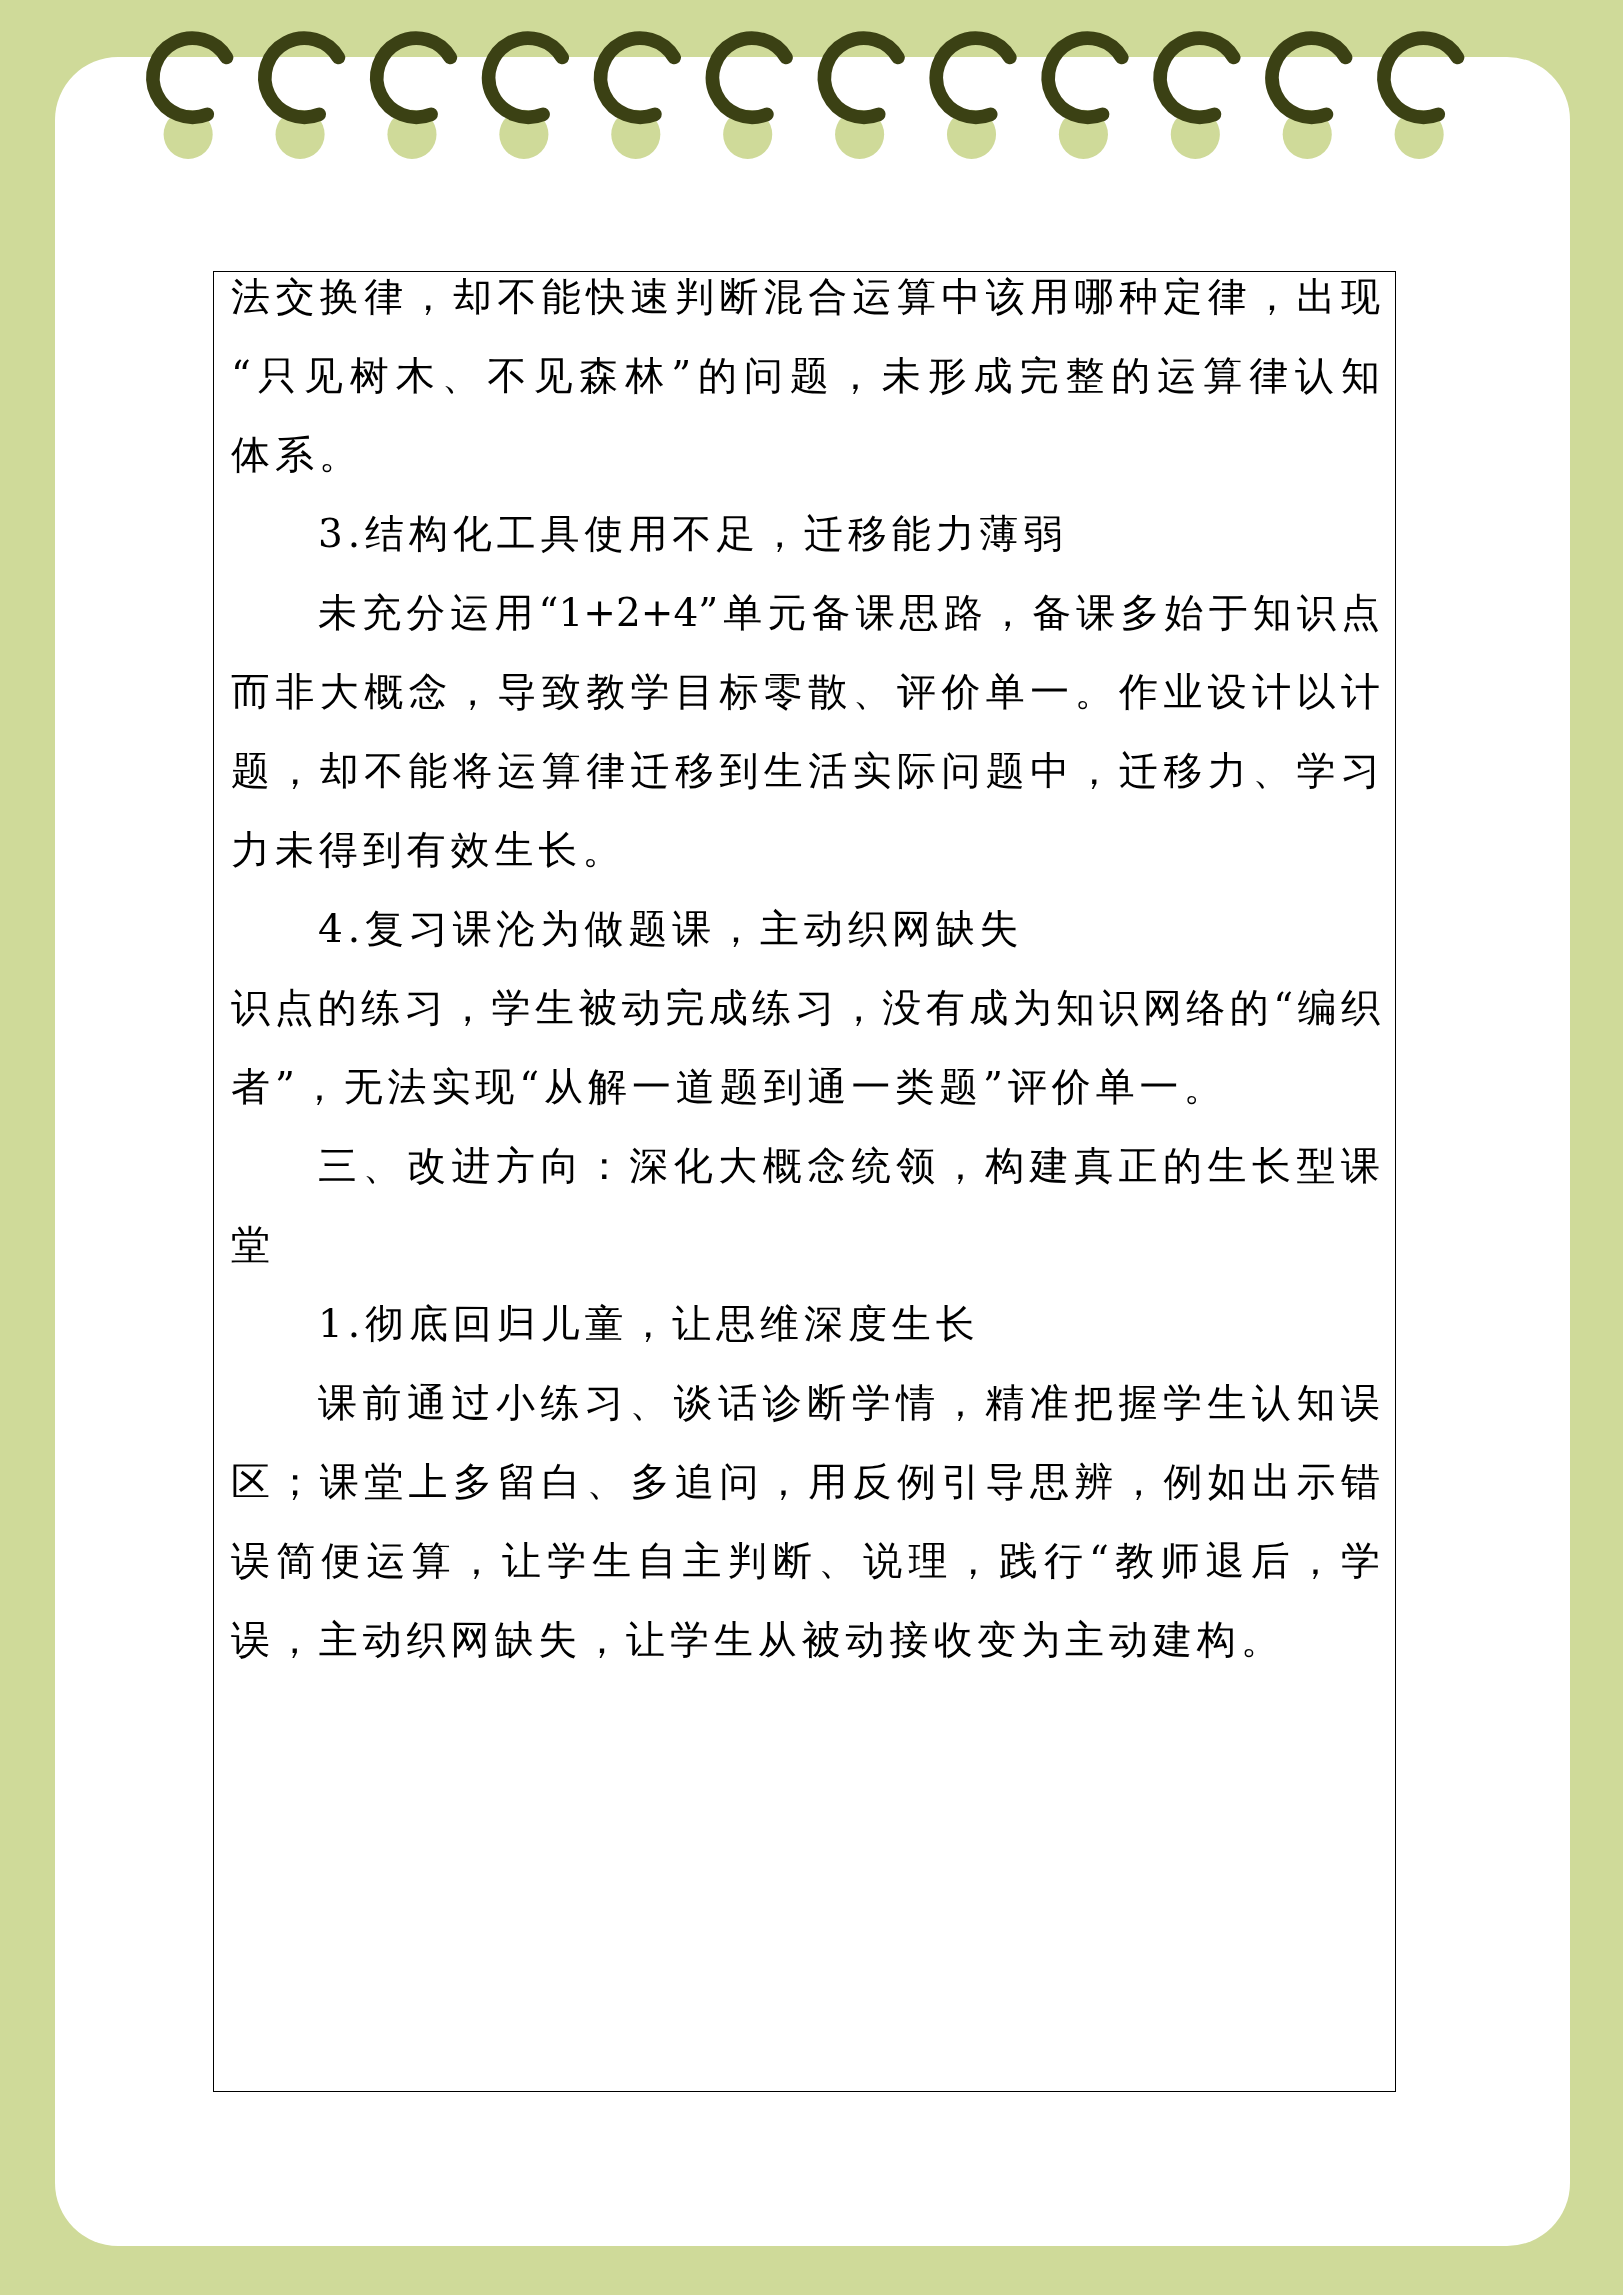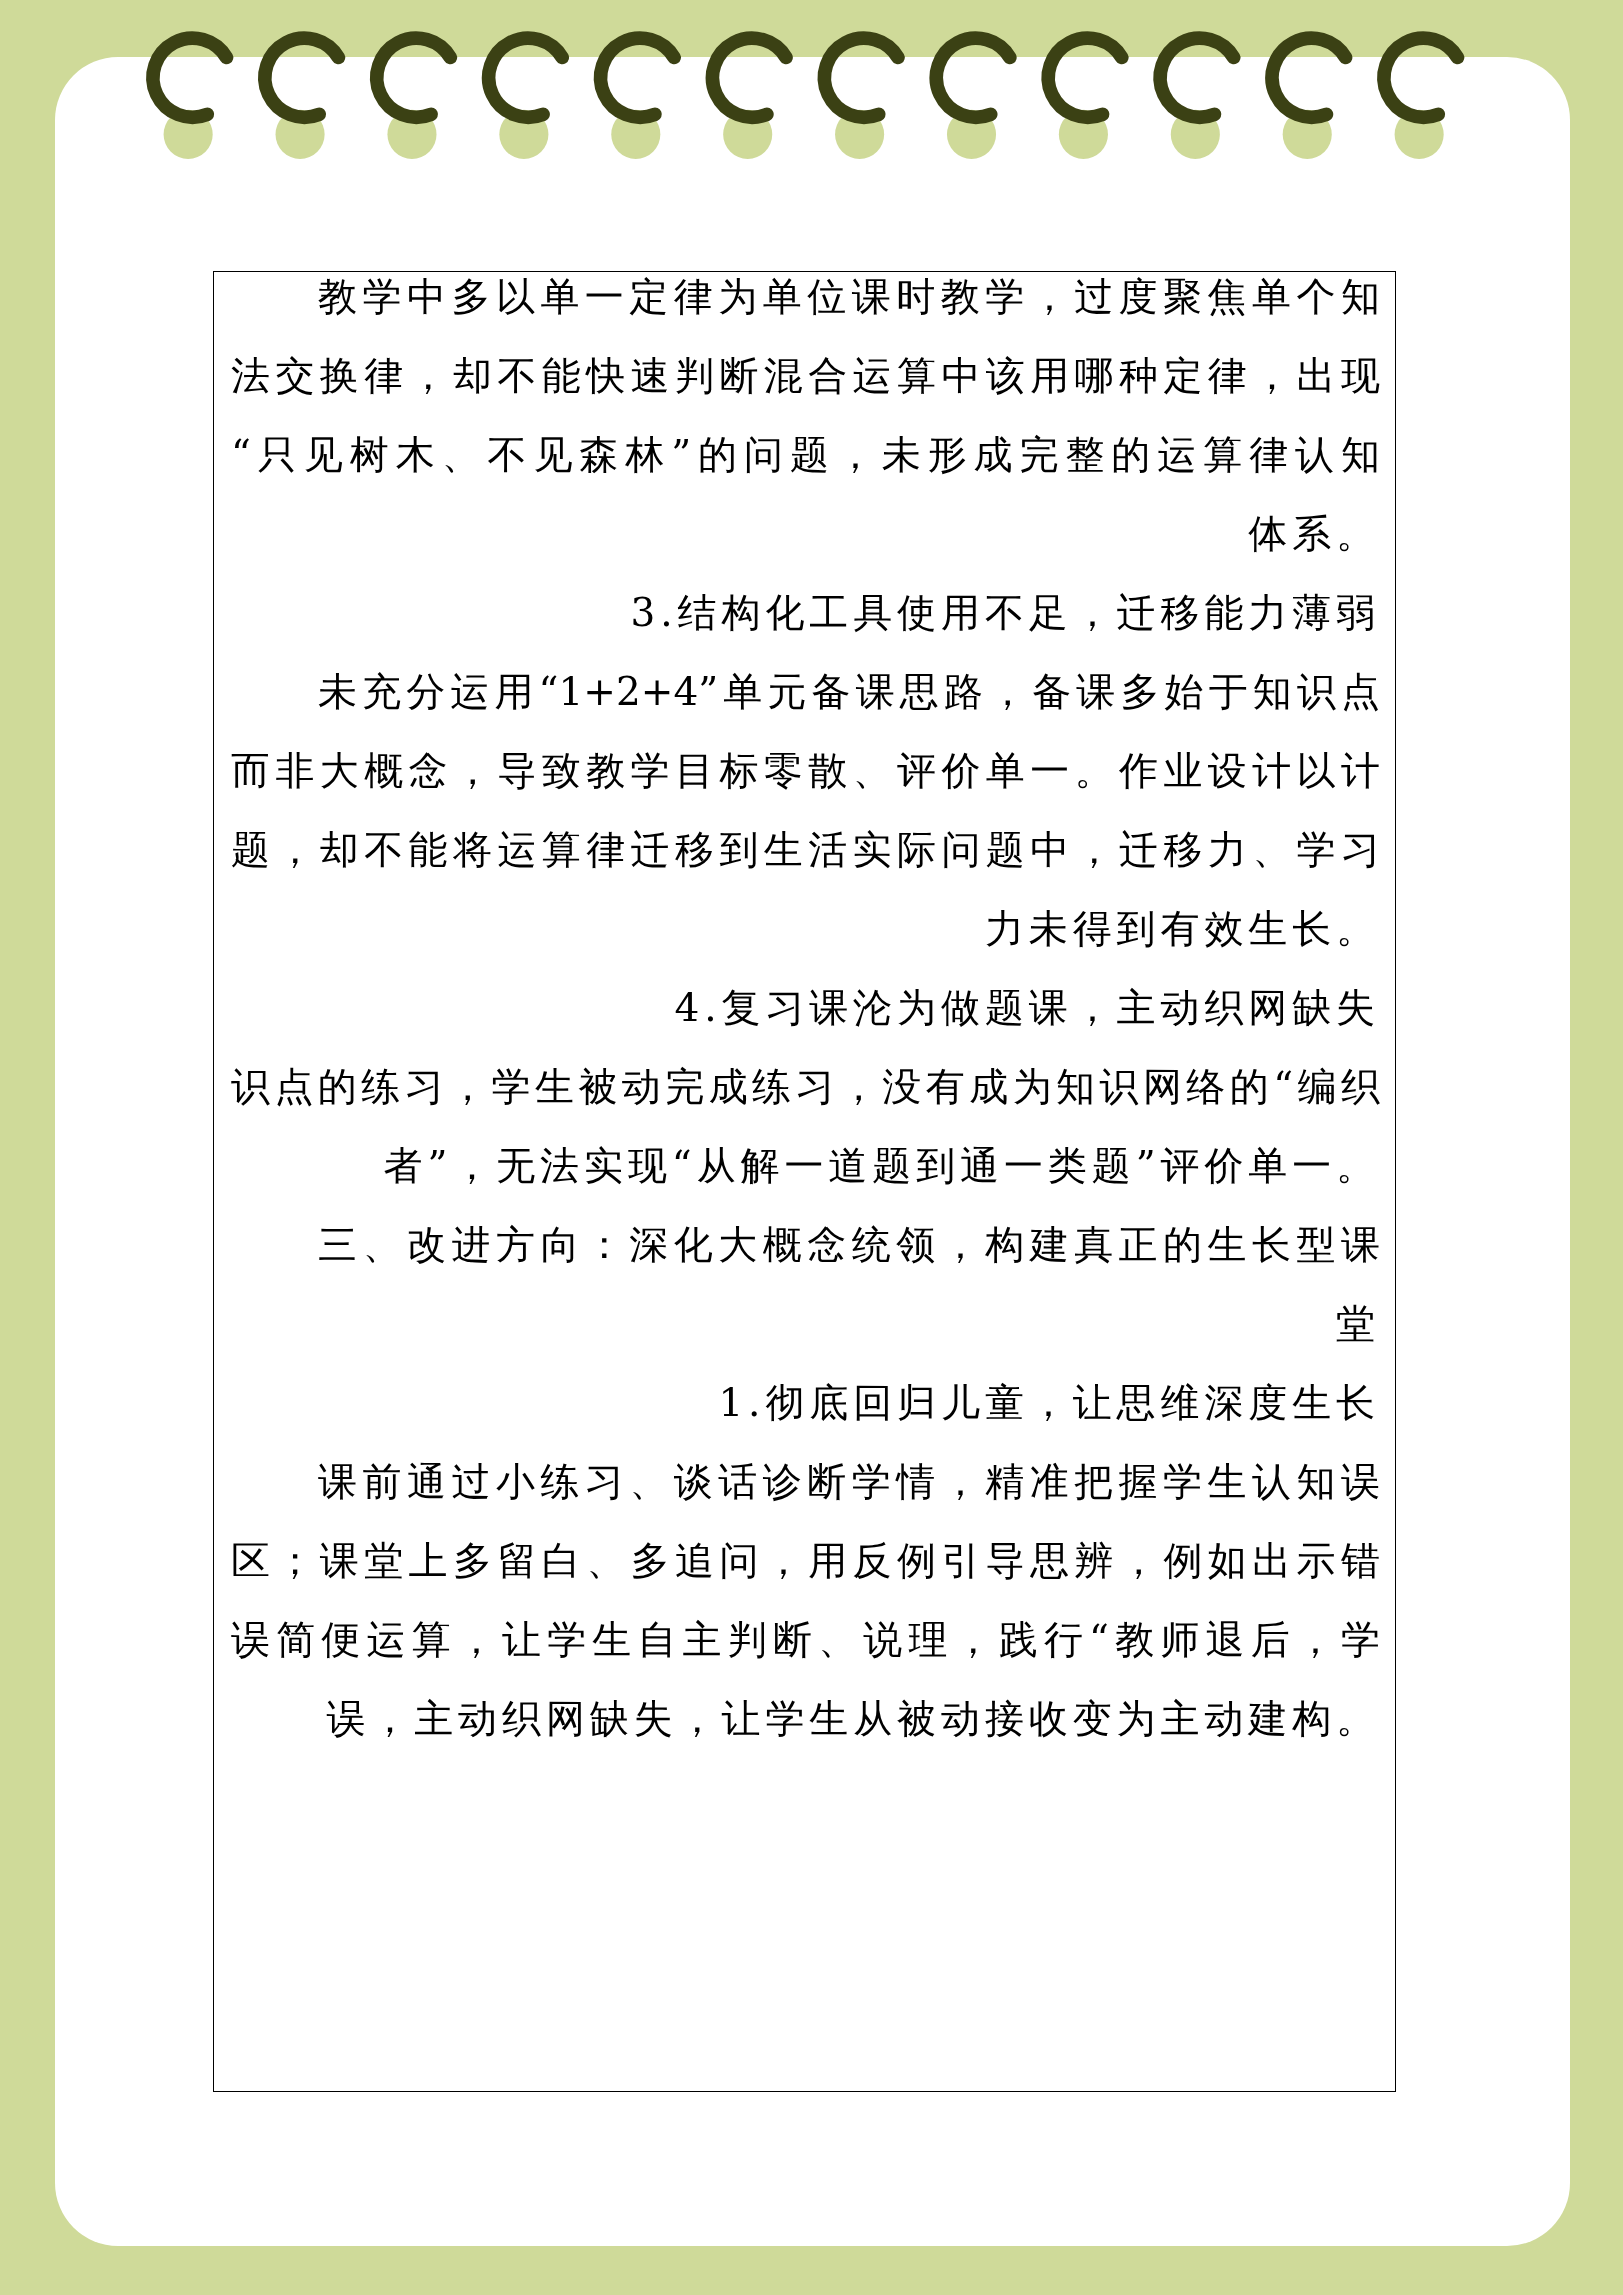--- a/index.html
+++ b/index.html
@@ -48,21 +48,20 @@
     color: #000000;
     font-size: 39px;
     line-height: 79px;
   }
   .line {
     display: block;
     height: 79px;
     white-space: nowrap;
     letter-spacing: 4.9px;
     overflow: visible;
-    text-align: right;
   }
   .line.full {
     text-align: justify;
     text-align-last: justify;
     letter-spacing: 0;
   }
   .line.indent {
     padding-left: 87px;
   }
 </style>
@@ -108,21 +107,20 @@
       <path d="M 2467.3 105 L 2481.5 105 L 2452.2 105 Z" fill="#3B4114"></path>
       <circle cx="2602.2" cy="246" r="45" fill="#CFDA99"></circle>
       <path d="M 2672.5 105.0 A 72.5 72.5 0 1 0 2637.4 209.2" fill="none" stroke="#3B4114" stroke-width="25" stroke-linecap="round"></path>
       <path d="M 2672.5 105 L 2686.7 105 L 2657.4 105 Z" fill="#3B4114"></path>
     </g>
 </svg>
 
 <div class="text-box"></div>
 
 <div class="text-body">
-  <span class="line indent full">教学中多以单一定律为单位课时教学，过度聚焦单个知</span>
   <span class="line full">法交换律，却不能快速判断混合运算中该用哪种定律，出现</span>
   <span class="line full">“只见树木、不见森林”的问题，未形成完整的运算律认知</span>
   <span class="line">体系。</span>
   <span class="line indent">3.结构化工具使用不足，迁移能力薄弱</span>
   <span class="line indent full">未充分运用“1+2+4”单元备课思路，备课多始于知识点</span>
   <span class="line full">而非大概念，导致教学目标零散、评价单一。作业设计以计</span>
   <span class="line full">题，却不能将运算律迁移到生活实际问题中，迁移力、学习</span>
   <span class="line">力未得到有效生长。</span>
   <span class="line indent">4.复习课沦为做题课，主动织网缺失</span>
   <span class="line full">识点的练习，学生被动完成练习，没有成为知识网络的“编织</span>

